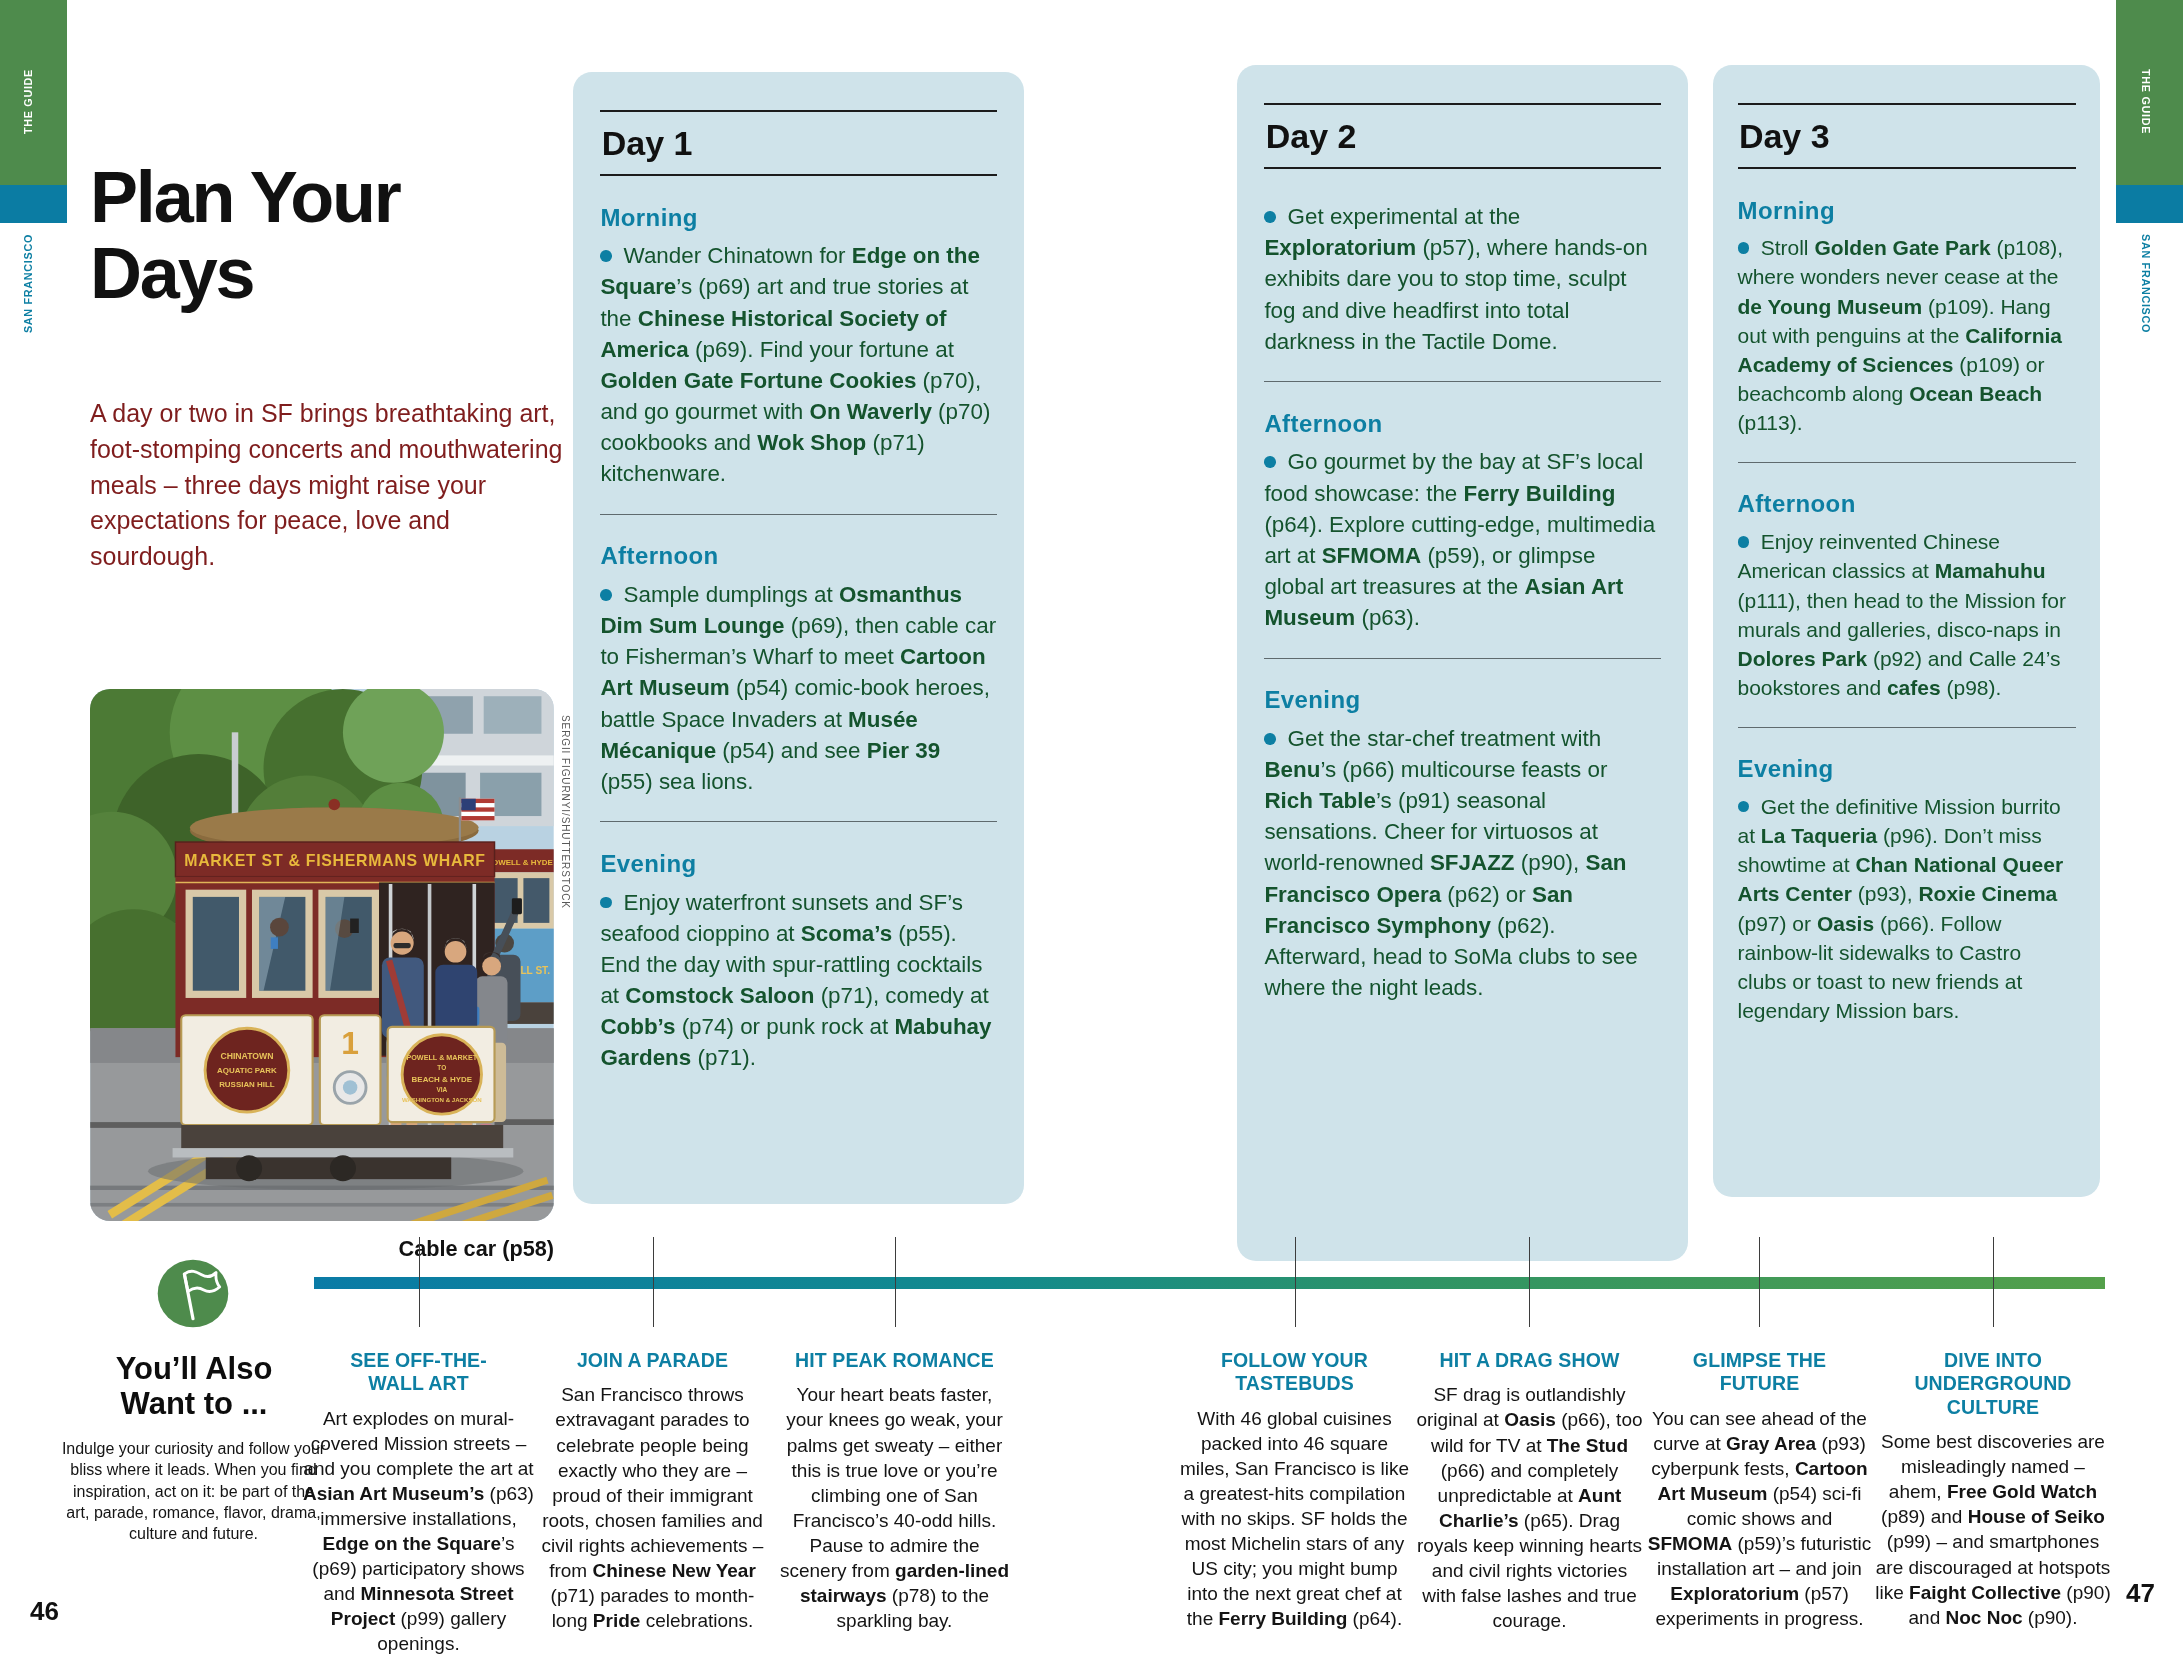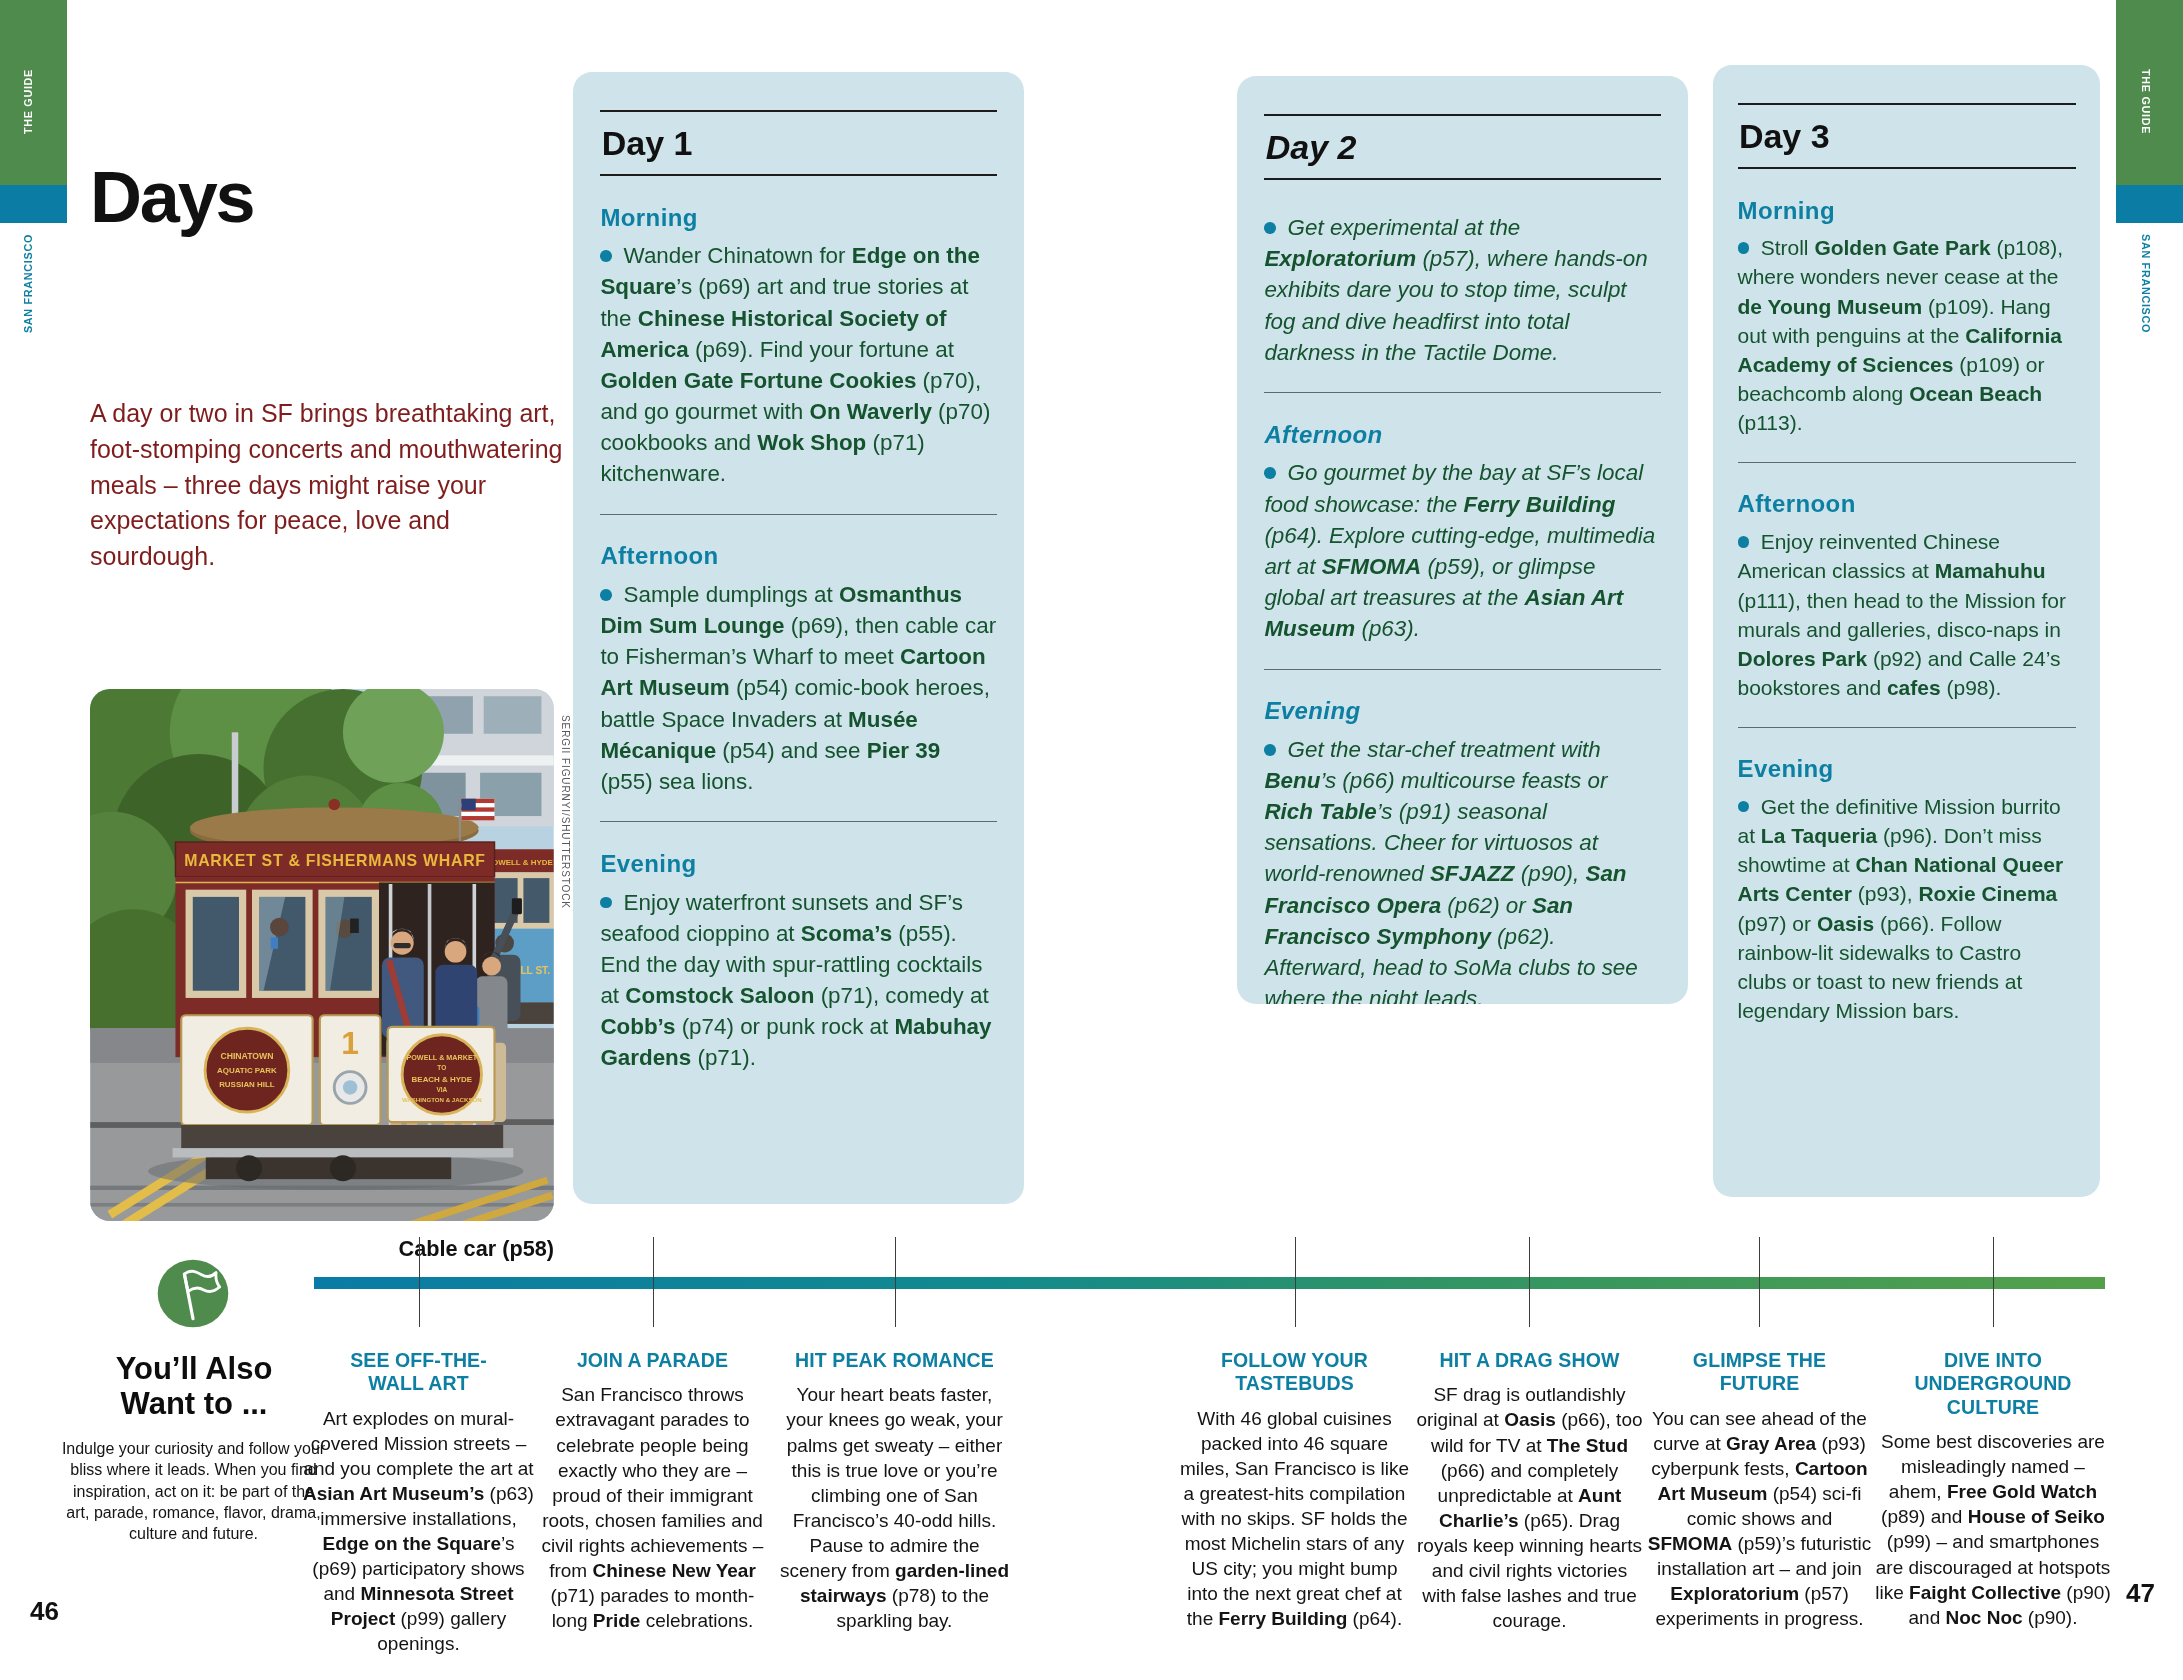--- a/index.html
+++ b/index.html
@@ -59,20 +59,21 @@
   <div class="abs band-teal" style="left:0;top:185px;width:67px;height:38px;"></div>
   <div class="abs vtext up white" style="left:21.7px;top:69px;font-size:10.8px;">THE GUIDE</div>
   <div class="abs vtext up teal" style="left:21.7px;top:234px;font-size:10.8px;">SAN FRANCISCO</div>
 
   <div class="abs band-green" style="left:2116px;top:0;width:67px;height:185px;"></div>
   <div class="abs band-teal" style="left:2116px;top:185px;width:67px;height:38px;"></div>
   <div class="abs vtext white" style="left:2140px;top:69px;font-size:10.8px;">THE GUIDE</div>
   <div class="abs vtext teal" style="left:2140px;top:234px;font-size:10.8px;">SAN FRANCISCO</div>
 
   <div class="abs page-title" style="left:90px;top:160px;">
+    <div>Plan Your</div>
     <div>Days</div>
   </div>
   <div class="abs intro" style="left:90px;top:396px;">A day or two in SF brings breathtaking art, foot-stomping concerts and mouthwatering meals – three days might raise your expectations for peace, love and sourdough.</div>
 
   <div class="abs photo-wrap" style="left:90px;top:689px;width:464px;height:532px;">
     <svg width="464" height="532" viewBox="0 0 642 737" xmlns="http://www.w3.org/2000/svg">
 
       <rect x="0" y="0" width="642" height="737" fill="#b9d2e2"></rect>
 
       <g>
@@ -250,21 +251,21 @@
       <div class="sectlabel">Afternoon</div>
       <div class="para"><span class="dot"></span><span><span>Sample dumplings at </span><span class="b">Osmanthus Dim Sum Lounge</span><span> (p69), then cable car to Fisherman’s Wharf to meet </span><span class="b">Cartoon Art Museum</span><span> (p54) comic-book heroes, battle Space Invaders at </span><span class="b">Musée Mécanique</span><span> (p54) and see </span><span class="b">Pier 39</span><span> (p55) sea lions.</span></span></div>
     </div>
     <div class="sep"></div>
     <div class="sect">
       <div class="sectlabel">Evening</div>
       <div class="para"><span class="dot"></span><span><span>Enjoy waterfront sunsets and SF’s seafood cioppino at </span><span class="b">Scoma’s</span><span> (p55). End the day with spur-rattling cocktails at </span><span class="b">Comstock Saloon</span><span> (p71), comedy at </span><span class="b">Cobb’s</span><span> (p74) or punk rock at </span><span class="b">Mabuhay Gardens</span><span> (p71).</span></span></div>
     </div>
   </div>
 
-  <div class="abs daybox" style="left:1237px;top:76px;width:451px;height:928px;font-style:italic;">
+  <div class="abs daybox" style="left:1237px;top:65px;width:451px;height:1196px;">
     <div class="rule"></div>
     <div class="daytitle">Day 2</div>
     <div class="rule"></div>
     <div class="sect first-nolabel">
       <div class="para"><span class="dot"></span><span><span>Get experimental at the </span><span class="b">Exploratorium</span><span> (p57), where hands-on exhibits dare you to stop time, sculpt fog and dive headfirst into total darkness in the Tactile Dome.</span></span></div>
     </div>
     <div class="sep"></div>
     <div class="sect">
       <div class="sectlabel">Afternoon</div>
       <div class="para"><span class="dot"></span><span><span>Go gourmet by the bay at SF’s local food showcase: the </span><span class="b">Ferry Building</span><span> (p64). Explore cutting-edge, multimedia art at </span><span class="b">SFMOMA</span><span> (p59), or glimpse global art treasures at the </span><span class="b">Asian Art Museum</span><span> (p63).</span></span></div>

